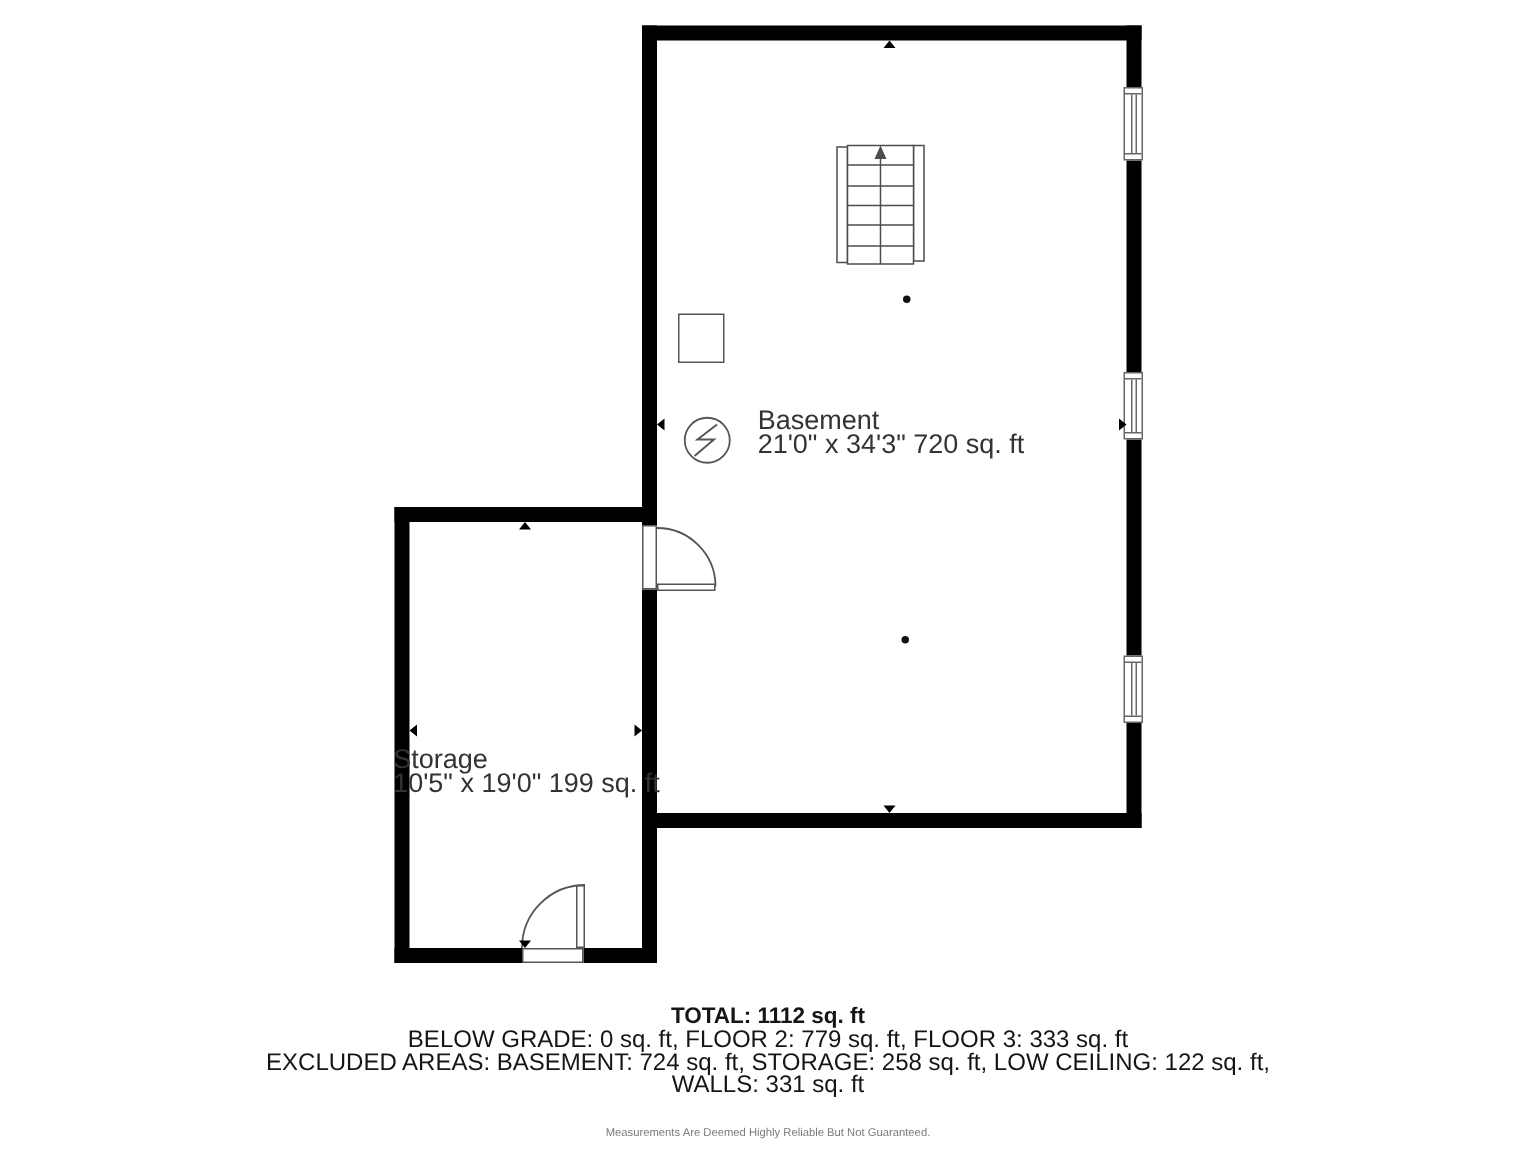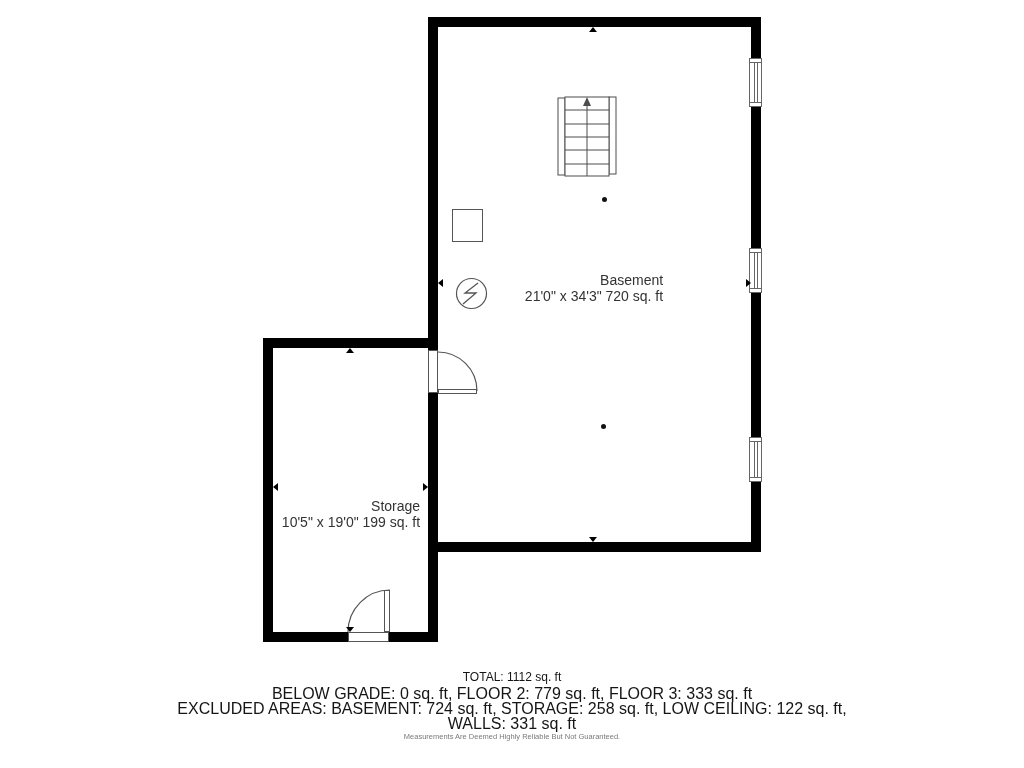--- a/index.html
+++ b/index.html
@@ -18,26 +18,26 @@
   .overlay{position:absolute;left:0;top:0;z-index:4;pointer-events:none;}
   .sym-square{position:absolute;background:#fff;border:1px solid #555;box-sizing:border-box;z-index:2;}
   .stairs{position:absolute;left:556px;top:95px;z-index:2;}
   .epanel{position:absolute;left:455px;top:277px;z-index:2;}
   .dot{position:absolute;width:5px;height:5px;background:#111;border-radius:50%;z-index:2;}
   .dim{position:absolute;width:0;height:0;z-index:5;}
   .dim.up{border-left:4px solid transparent;border-right:4px solid transparent;border-bottom:5px solid #000;}
   .dim.down{border-left:4px solid transparent;border-right:4px solid transparent;border-top:5px solid #000;}
   .dim.left{border-top:4px solid transparent;border-bottom:4px solid transparent;border-right:5px solid #000;}
   .dim.right{border-top:4px solid transparent;border-bottom:4px solid transparent;border-left:5px solid #000;}
-  .room-label{position:absolute;transform:translateX(-50%);text-align:right;color:#333;
-    font-size:14px;line-height:15.5px;white-space:nowrap;z-index:6;}
+  .room-label{position:absolute;transform:translateX(-50%);text-align:left;color:#333;
+    font-size:18px;line-height:15.5px;white-space:nowrap;z-index:6;}
   .summary{position:absolute;left:0;right:0;top:669px;text-align:center;color:#151515;z-index:6;}
-  .summary .total{font-weight:normal;font-size:12px;line-height:17px;}
+  .summary .total{font-weight:bold;font-size:15px;line-height:17px;}
   .summary .line{font-size:16px;line-height:15px;}
-  .summary .disclaimer{margin-top:1px;font-size:7.5px;color:#7a7a7a;}
+  .summary .disclaimer{margin-top:19px;font-size:7.5px;color:#7a7a7a;}
 </style>
 </head>
 <body>
 
 <div style="position:absolute;inset:0;">
 
   <div class="wall" style="left:428px;top:17px;width:333px;height:10px;"></div>
   <div class="wall" style="left:751px;top:17px;width:10px;height:535px;"></div>
   <div class="wall" style="left:428px;top:542px;width:333px;height:10px;"></div>
   <div class="wall" style="left:428px;top:17px;width:10px;height:625px;"></div>

